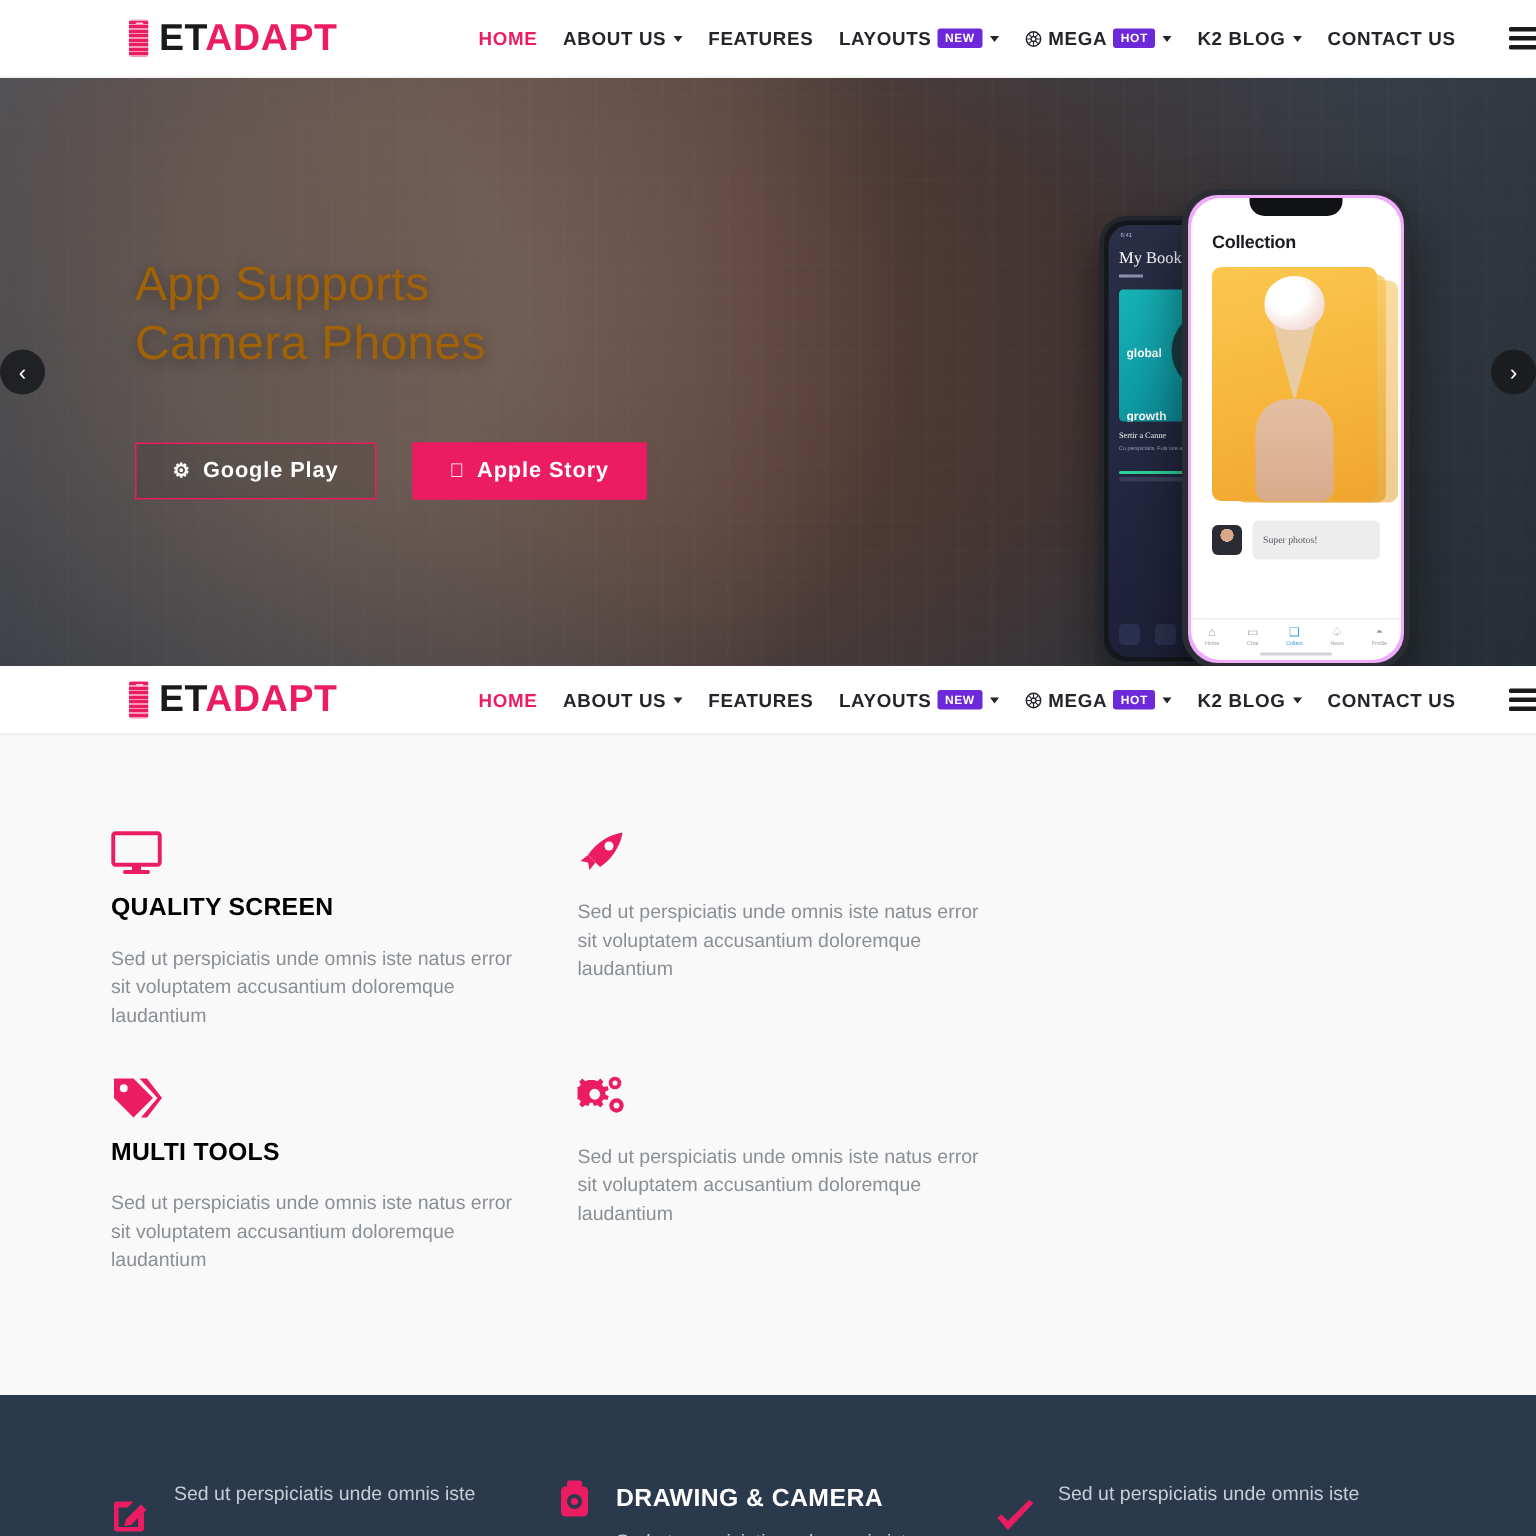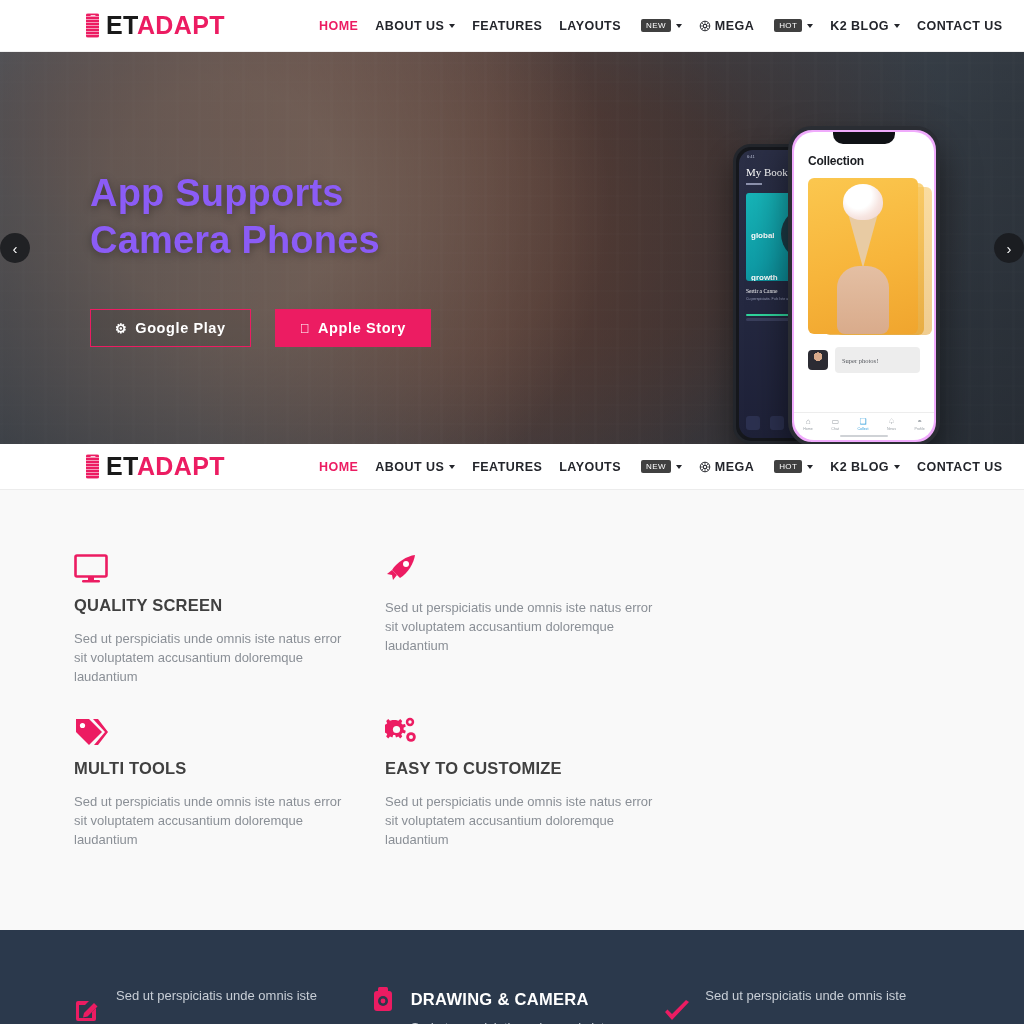--- a/index.html
+++ b/index.html
@@ -40,23 +40,23 @@
     font-size: 12.5px; font-weight: 700; color: #23252b;
     letter-spacing: .45px; white-space: nowrap; cursor: pointer;
   }
   .mitem.active { color: #ec1c62; }
   .caret {
     display:inline-block; width:0; height:0; margin-left:1px;
     border-left:3.5px solid transparent; border-right:3.5px solid transparent;
     border-top:4px solid #23252b;
   }
   .badge {
-    display:inline-block; background:#404040; color:#fff;
-    font-size:8px; font-weight:400; letter-spacing:.4px;
-    padding:2.5px 5px 2px; border-radius:2px; line-height:1;margin-left:16px;
+    display:inline-block; background:#6d28d9; color:#fff;
+    font-size:8px; font-weight:700; letter-spacing:.4px;
+    padding:2.5px 5px 2px; border-radius:2px; line-height:1;
   }
   .mega-ico { width:12px; height:12px; flex:none; }
   .burger { display:flex; flex-direction:column; gap:3px; margin-left:18px; cursor:pointer; }
   .burger i { display:block; width:22px; height:3px; background:#1a1a1a; border-radius:1px; }
 
   
   .hero { position: relative; width: 100%; height: 392px; overflow: hidden; }
   .hero-bg {
     position:absolute; inset:0;
     background:
@@ -72,21 +72,21 @@
   }
   .city {
     position:absolute; inset:0; opacity:.22;
     background:
       repeating-linear-gradient(90deg, rgba(255,255,255,.10) 0 3px, transparent 3px 22px),
       repeating-linear-gradient(0deg, rgba(255,255,255,.08) 0 2px, transparent 2px 19px);
   }
 
   .hero-inner { position: relative; z-index: 5; padding: 118px 0 0 90px; }
   .hero-title {
-    color:#8b5cf6; font-size:38px; font-weight:700; line-height:1.23;
+    color:#a16207; font-size:32px; font-weight:400; line-height:1.23;
     letter-spacing:.2px; text-shadow:0 2px 9px rgba(0,0,0,.35); max-width:520px;
   }
   .hero-btns { display:flex; gap:24px; margin-top:46px; }
   .btn {
     display:flex; align-items:center; justify-content:center; gap:8px;
     font-size:14.5px; font-weight:800; letter-spacing:.6px;
     height:38px; padding:0 24px; cursor:pointer;
   }
   .btn-ghost { color:#fff; border:1px solid #ec1c62; background:rgba(0,0,0,.08); }
   .btn-solid { color:#fff; background:#ec1c62; border:1px solid #ec1c62; }
@@ -182,21 +182,21 @@
   .sc-nav div { text-align:center; font-size:3.6px; color:#9aa0a6; }
   .sc-nav div.on { color:#2d9cdb; }
   .sc-nav .ic { font-size:8px; display:block; line-height:1; margin-bottom:1.5px; }
   .sc-bar { position:absolute; left:50%; transform:translateX(-50%); bottom:3px;
             width:48px; height:2.5px; border-radius:2px; background:#cfd2d6; }
 
   
   .features { position:relative; background:#f9f9f9; padding:62px 0 0; height:440px; }
   .feat-grid { margin-left:74px; width:600px; display:grid; grid-template-columns:1fr 1fr; gap:28px 22px; }
   .fi-icon { height:32px; color:#ec1c62; display:flex; align-items:flex-end; }
-  .fi-title { font-size:16.5px; font-weight:800; color:#404040; letter-spacing:.2px; margin-top:12px; }
+  .fi-title { font-size:16.5px; font-weight:800; color:#000000; letter-spacing:.2px; margin-top:12px; }
   .fi-text { font-size:13px; color:#8a8f96; line-height:1.48; margin-top:14px; max-width:272px; }
 
   
   .footer { position:relative; background:#2b394c; height:124px; padding:56px 0 0; }
   .foot-grid { display:grid; grid-template-columns:repeat(3,1fr); margin:0 74px; gap:8px; }
   .fcol { display:grid; grid-template-columns:42px 1fr; row-gap:6px; }
   .fc-ico { color:#ec1c62; display:flex; align-items:center; }
   .fc-title { font-size:16.5px; font-weight:800; color:#fff; letter-spacing:.3px; align-self:center; }
   .fc-text { grid-column:2; font-size:13px; color:#c8ced6; line-height:1.5; }
 </style>
@@ -430,21 +430,20 @@
             </g>
             <circle cx="11.5" cy="12.5" r="3.6" fill="#f9f9f9"></circle>
             <g fill="#ec1c62">
               <circle cx="25" cy="5" r="4.2"></circle>
                 <circle cx="26" cy="20" r="4.8"></circle>
             </g>
             <circle cx="25" cy="5" r="1.7" fill="#f9f9f9"></circle>
             <circle cx="26" cy="20" r="2" fill="#f9f9f9"></circle>
           </svg>
         </div>
-        <div class="fi-title">EASY TO CUSTOMIZE</div>
         <div class="fi-text">Sed ut perspiciatis unde omnis iste natus error sit voluptatem accusantium doloremque laudantium</div>
       </div>
 
     </div>
 
   </div>
 
   <div class="footer">
     <div class="foot-grid">
 

